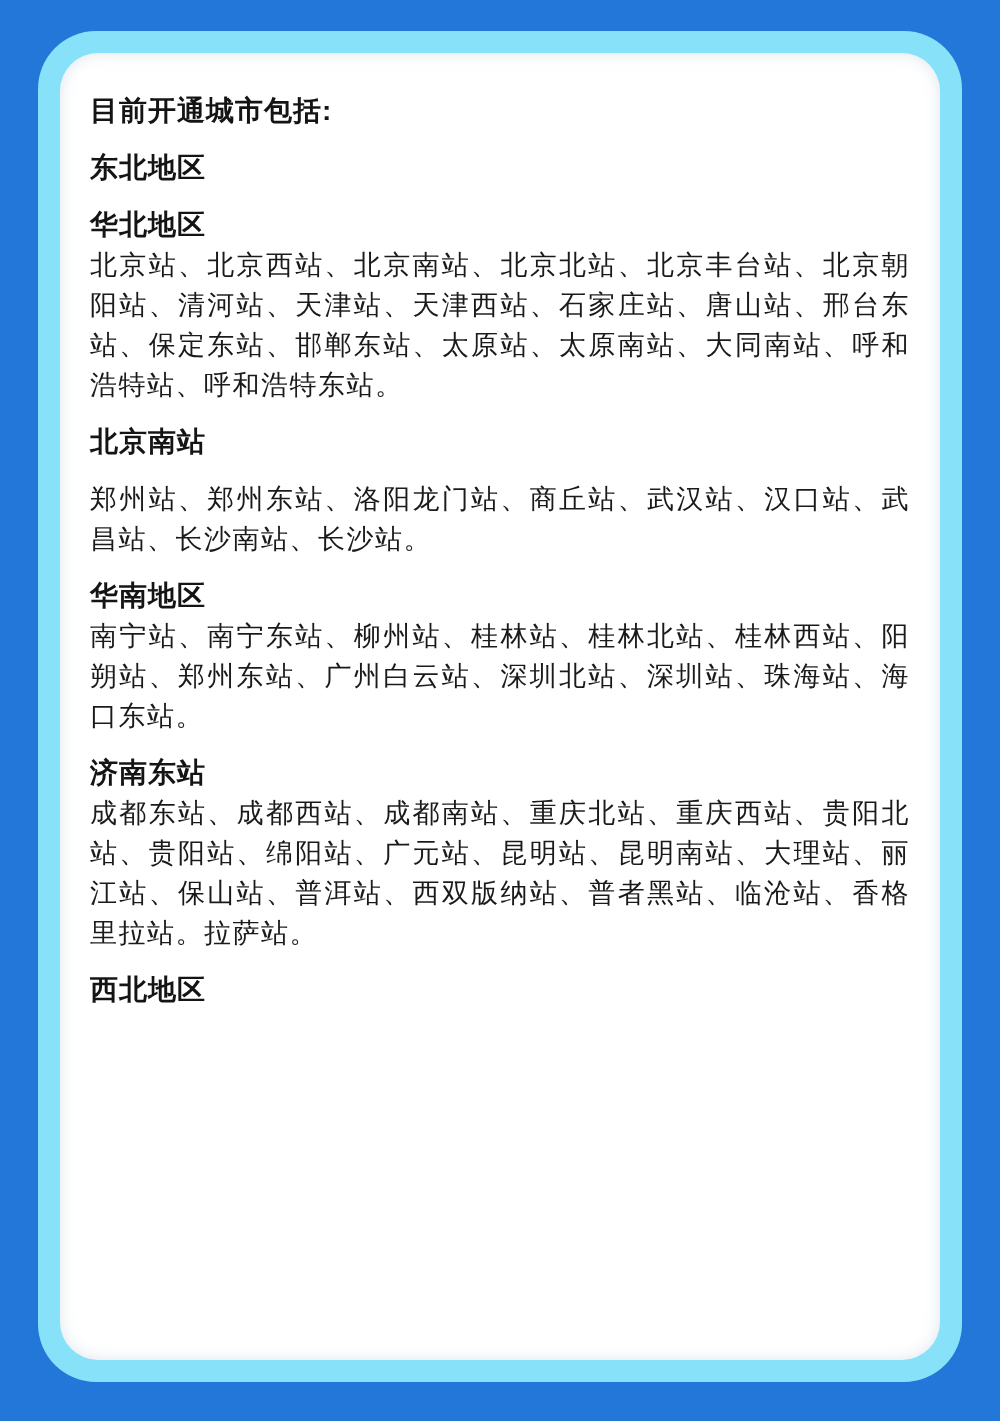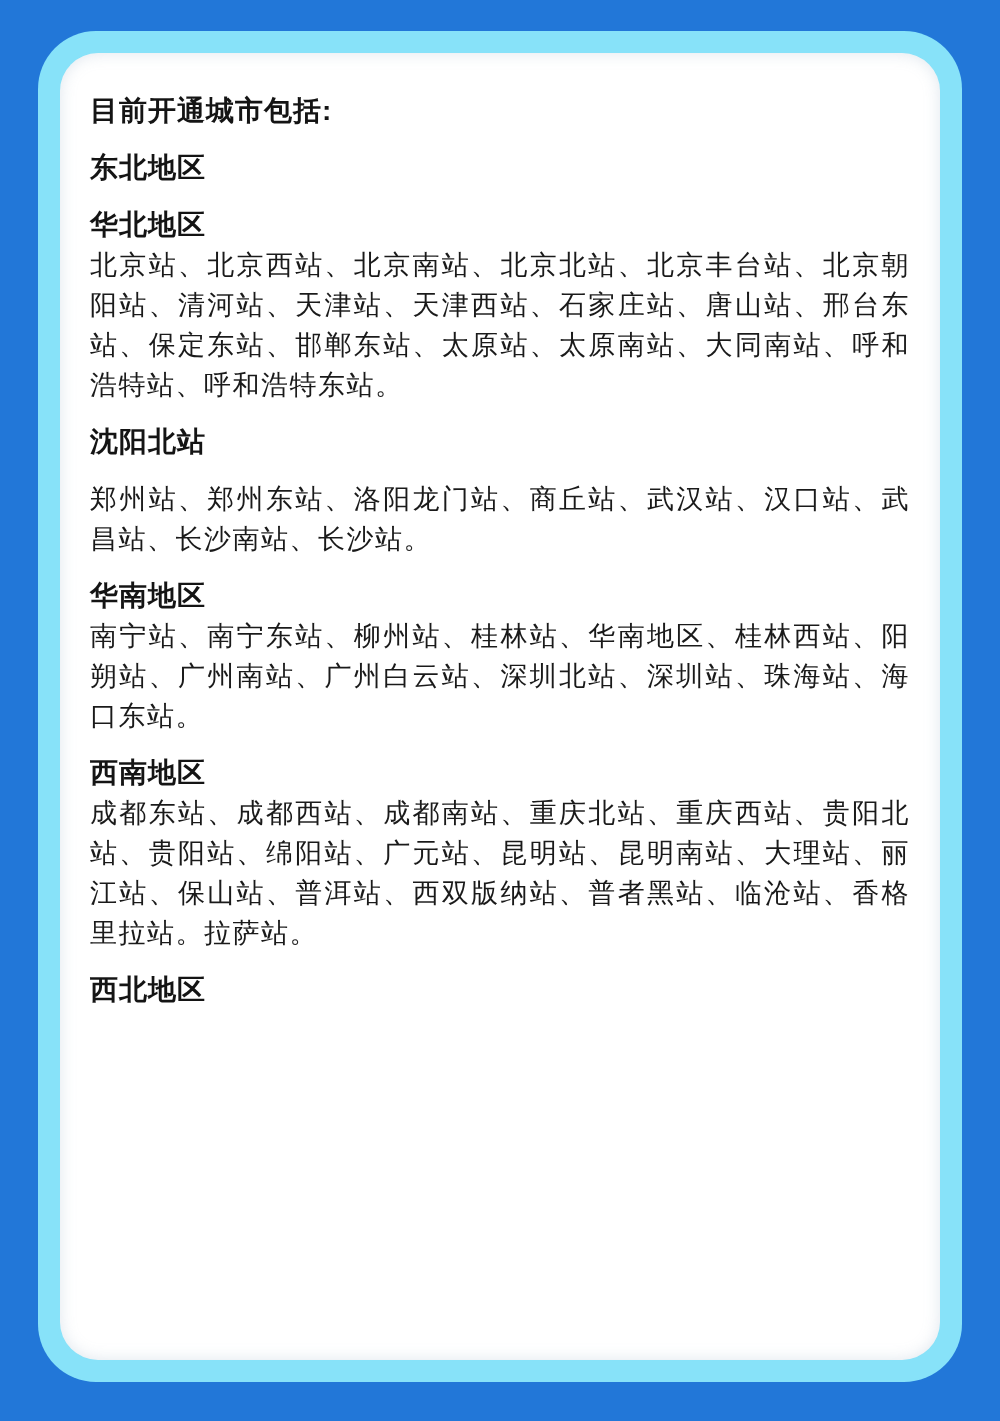--- a/index.html
+++ b/index.html
@@ -74,34 +74,34 @@
   <div class="region-section">
     <div class="region-title">东北地区</div>
   </div>
 
   <div class="region-section">
     <div class="region-title">华北地区</div>
     <div class="region-stations">北京站、北京西站、北京南站、北京北站、北京丰台站、北京朝阳站、清河站、天津站、天津西站、石家庄站、唐山站、邢台东站、保定东站、邯郸东站、太原站、太原南站、大同南站、呼和浩特站、呼和浩特东站。</div>
   </div>
 
   <div class="region-section">
-    <div class="region-title">沈阳北站</div>
+    <div class="region-title">北京南站</div>
   </div>
 
   <div class="region-section">
     <div class="region-stations">郑州站、郑州东站、洛阳龙门站、商丘站、武汉站、汉口站、武昌站、长沙南站、长沙站。</div>
   </div>
 
   <div class="region-section">
     <div class="region-title">华南地区</div>
-    <div class="region-stations">南宁站、南宁东站、柳州站、桂林站、华南地区、桂林西站、阳朔站、广州南站、广州白云站、深圳北站、深圳站、珠海站、海口东站。</div>
+    <div class="region-stations">南宁站、南宁东站、柳州站、桂林站、桂林北站、桂林西站、阳朔站、郑州东站、广州白云站、深圳北站、深圳站、珠海站、海口东站。</div>
   </div>
 
   <div class="region-section">
-    <div class="region-title">西南地区</div>
+    <div class="region-title">济南东站</div>
     <div class="region-stations">成都东站、成都西站、成都南站、重庆北站、重庆西站、贵阳北站、贵阳站、绵阳站、广元站、昆明站、昆明南站、大理站、丽江站、保山站、普洱站、西双版纳站、普者黑站、临沧站、香格里拉站。拉萨站。</div>
   </div>
 
   <div class="region-section">
     <div class="region-title">西北地区</div>
 
   </div>
 </div>
       </div>
     </div>

